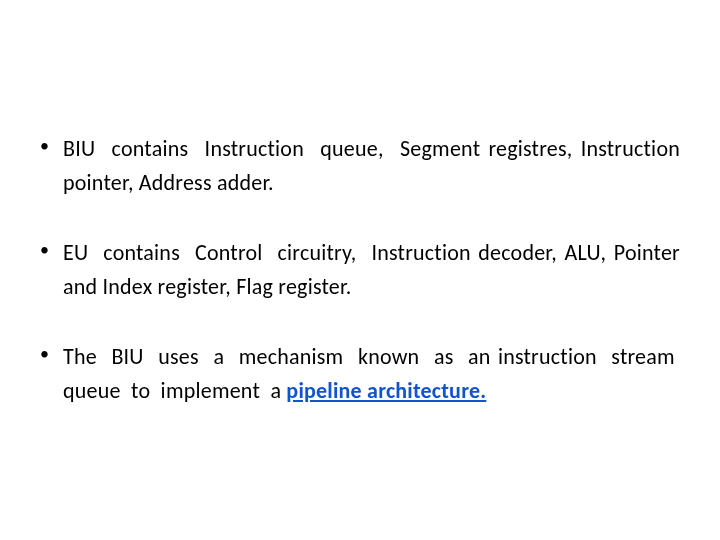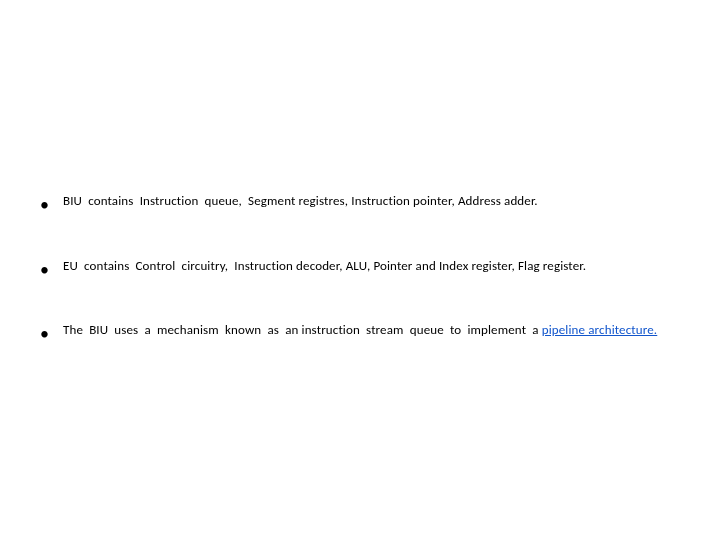--- a/index.html
+++ b/index.html
@@ -37,30 +37,30 @@
 
     .bullet-dot {
       font-size: 18px;
       margin-right: 14px;
       margin-top: 1px;
       flex-shrink: 0;
       color: #000000;
     }
 
     .bullet-text {
-      font-size: 13px;
+      font-size: 22px;
       color: #000000;
       text-align: justify;
       font-weight: 400;
       letter-spacing: 0.01em;
     }
 
     .highlight-link {
       color: #1155CC;
-      font-weight: normal;
+      font-weight: bold;
       text-decoration: underline;
     }
   </style>
 </head>
 <body>
 
 <div class="content-area">
 
   <div class="bullet-item">
     <span class="bullet-dot">•</span>

